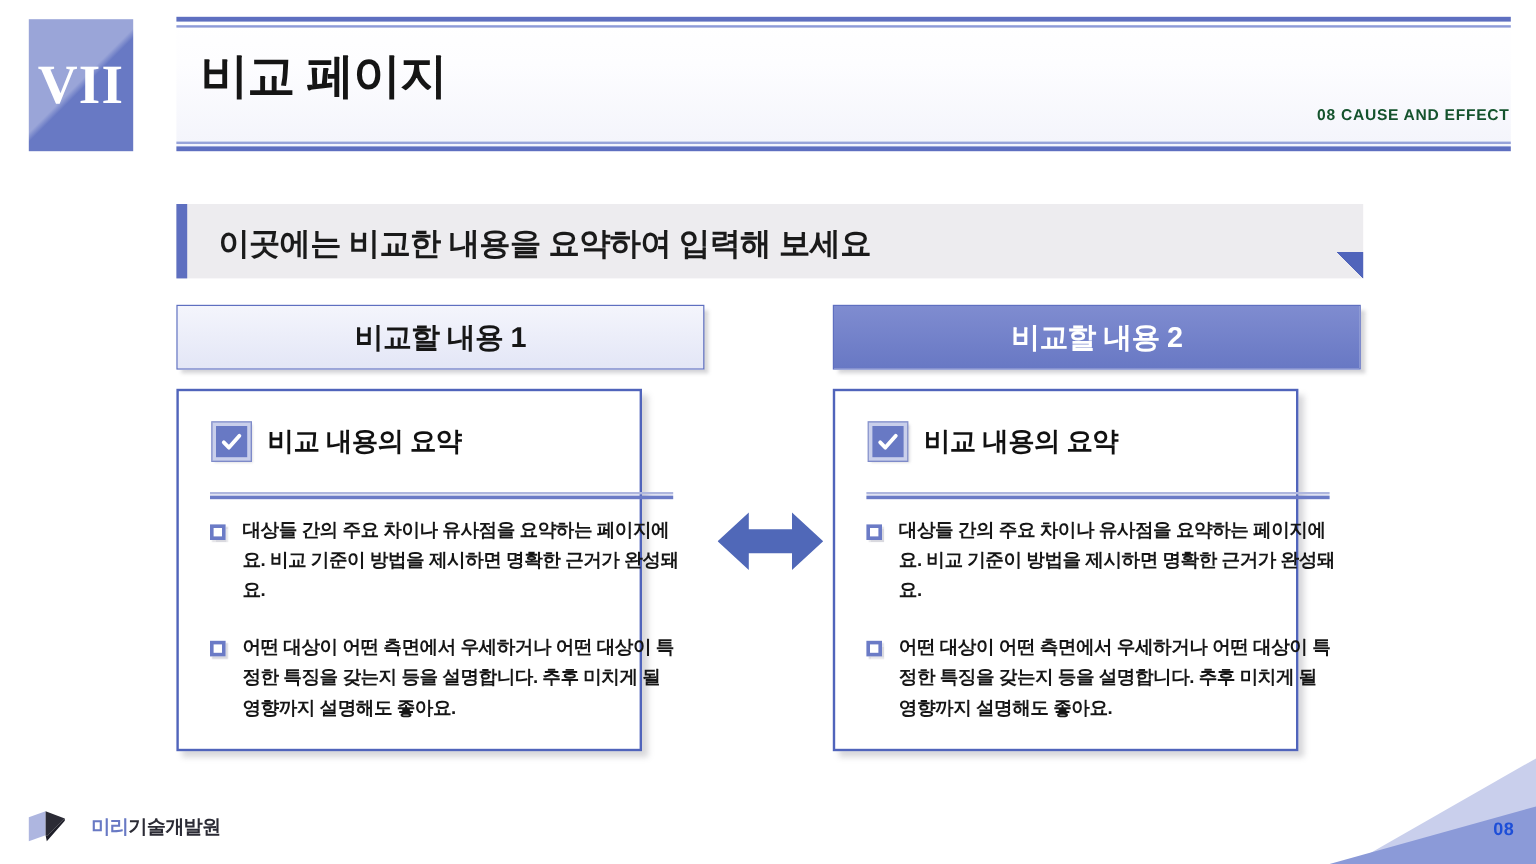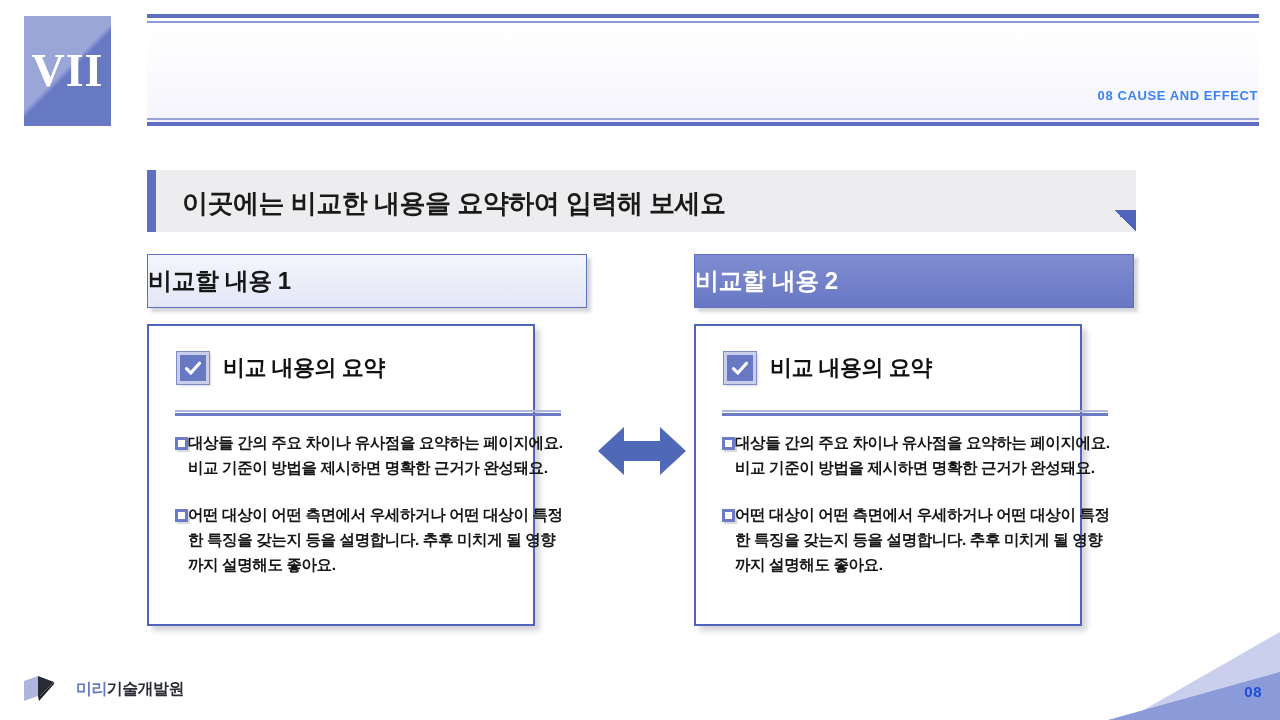--- a/index.html
+++ b/index.html
@@ -33,21 +33,21 @@
     line-height:1;
   }
 
   .slide-title {
     position:absolute; left:167px; top:36px;
     font-size:40px; font-weight:bold; color:#151515;
     letter-spacing:-1px; white-space:nowrap;
   }
   .section-label {
     position:absolute; right:22px; top:88px;
-    font-size:13px; font-weight:bold; color:#3b82f6; letter-spacing:0.6px;
+    font-size:13px; font-weight:bold; color:#14532d; letter-spacing:0.6px;
   }
 
   
   .banner {
     position:absolute; left:147px; top:170px; width:989px; height:62px;
     background:#edecef; overflow:hidden;
   }
   .banner-bar {
     position:absolute; left:147px; top:170px; width:9px; height:62px;
     background:#5e6fc0;
@@ -58,21 +58,21 @@
     white-space:nowrap;
   }
   .banner-corner {
     position:absolute; left:1114px; top:210px; width:22px; height:22px;
     background:linear-gradient(to bottom left,#5064bb 50%,transparent 50%);
   }
 
   
   .col-head {
     position:absolute; top:254px; width:440px; height:54px;
-    display:flex; align-items:center; 
+    display:flex; align-items:center; justify-content:center;
     border:1px solid #5e6fc0;
     box-shadow:4px 4px 3px rgba(120,120,130,0.30);
   }
   .col-head.left  { left:147px; background:linear-gradient(to bottom,#f4f5fc 0%,#e3e6f6 100%); }
   .col-head.right { left:694px; background:linear-gradient(to bottom,#7f8cd0 0%,#6878c4 100%); }
   .col-head-text { font-size:24px; font-weight:bold; letter-spacing:-0.5px; }
   .col-head.left  .col-head-text { color:#161616; }
   .col-head.right .col-head-text { color:#ffffff; }
 
   
@@ -95,21 +95,21 @@
     box-shadow:2px 2px 2px rgba(150,150,160,0.35);
   }
   .checkbox svg { display:block; }
   .card-title { font-size:22px; font-weight:bold; color:#111; letter-spacing:-0.5px; white-space:nowrap; }
 
   .title-underline { position:absolute; left:26px; top:84px; width:386px; }
   .title-underline .ul-a { height:2px; background:#aeb6de; }
   .title-underline .ul-b { height:3px; background:#6b7bc6; margin-top:1px; }
 
   .bullets { position:absolute; left:26px; top:104px; width:392px; }
-  .bullet { display:flex; align-items:flex-start; margin-bottom:22px; }
+  .bullet { display:flex; align-items:flex-start; gap:14px; margin-bottom:22px; }
   .bullet-marker {
     flex:0 0 auto; width:13px; height:13px; margin-top:7px;
     border:3px solid #6b7bc6; background:#ffffff;
     box-shadow:2px 2px 1px rgba(160,160,175,0.40);
   }
   .bullet-text {
     font-size:15.5px; font-weight:bold; color:#161616;
     line-height:1.62; letter-spacing:-0.4px;
   }
 
@@ -137,20 +137,21 @@
   <div class="header-band"></div>
   <div class="rule rule-top-thick"></div>
   <div class="rule rule-top-thin"></div>
   <div class="rule rule-bot-thin"></div>
   <div class="rule rule-bot-thick"></div>
 
   <div class="badge">
     <span class="badge-text">VII</span>
   </div>
 
+  <div class="slide-title">비교 페이지</div>
   <div class="section-label">08 CAUSE AND EFFECT</div>
 
   <div class="banner"></div>
   <div class="banner-bar"></div>
   <div class="banner-text">이곳에는 비교한 내용을 요약하여 입력해 보세요</div>
   <div class="banner-corner"></div>
 
   <div class="col-head left">
     <span class="col-head-text">비교할 내용 1</span>
   </div>

